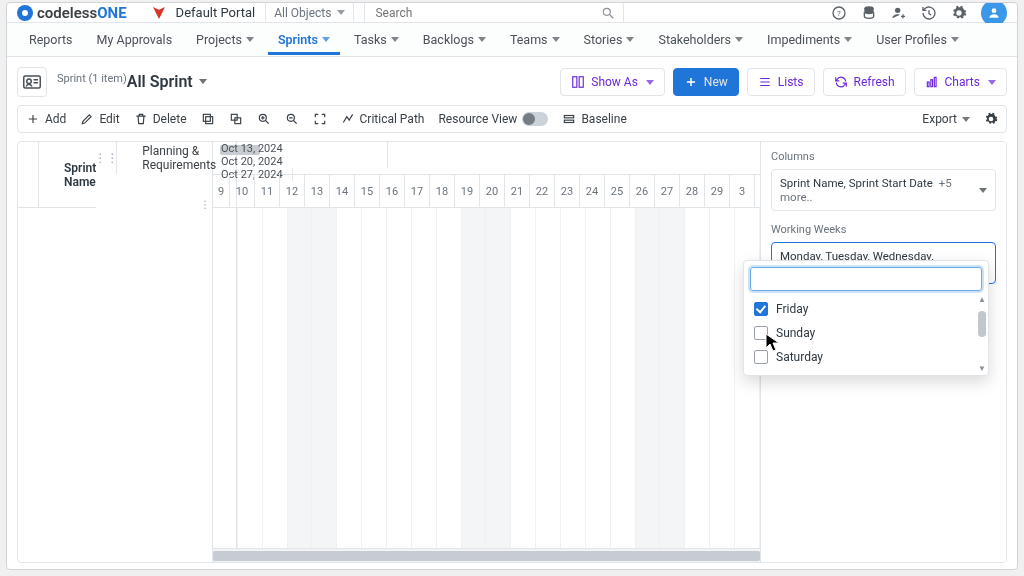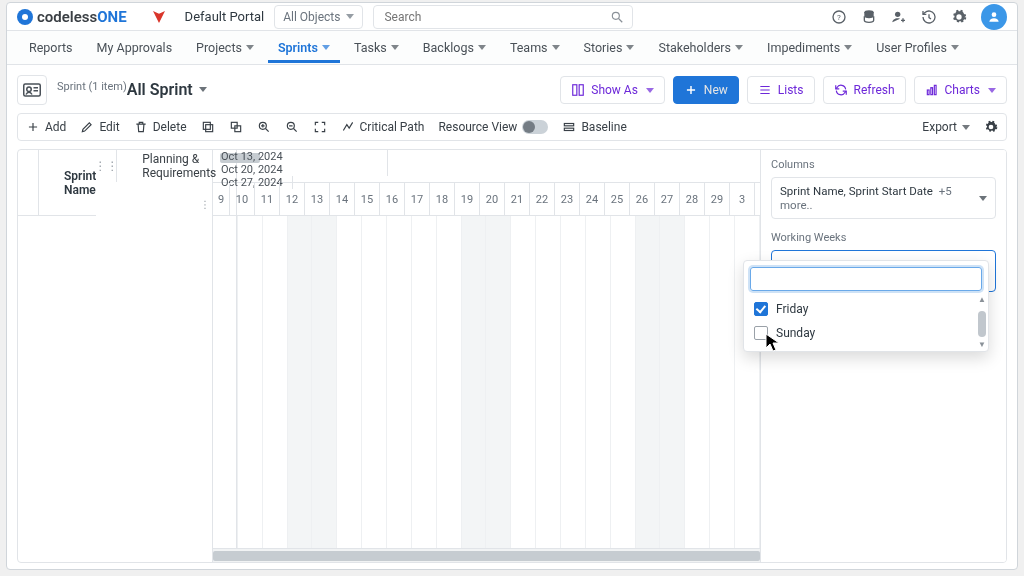--- a/index.html
+++ b/index.html
@@ -9,26 +9,26 @@
   --blue:#1f75d8;
   --blue-dark:#1261b3;
   --bg:#ffffff;
   --light:#f5f7f9;
   --outer:#f0f0f0;
 }
 *{box-sizing:border-box;font-family:-apple-system,BlinkMacSystemFont,"Segoe UI",Roboto,Arial,sans-serif;}
 html,body{margin:0;padding:0;background:var(--outer);color:var(--text);font-size:13px;height:576px;width:1024px;overflow:hidden;}
 .window{position:absolute;left:6px;top:2px;width:1012px;height:568px;background:var(--bg);border:1px solid #d0d5da;border-radius:4px;overflow:hidden;display:flex;flex-direction:column;}
 
-.header{display:flex;align-items:center;height:28px;padding:8px 10px;border-bottom:1px solid var(--border);gap:10px;}
+.header{display:flex;align-items:center;height:20px;padding:8px 10px;border-bottom:1px solid var(--border);gap:10px;}
 .logo{display:flex;align-items:center;font-weight:600;font-size:15px;color:#3a3f44;}
 .logo .ball{width:16px;height:16px;border-radius:50%;background:var(--blue);margin-right:4px;position:relative;}
 .logo .ball::after{content:"";position:absolute;width:6px;height:6px;border-radius:50%;background:#fff;top:5px;left:5px;}
 .logo .one{color:var(--blue);font-weight:700;}
-.portal{display:flex;align-items:center;gap:18px;font-size:13px;margin-left:14px;}
+.portal{display:flex;align-items:center;gap:9px;font-size:13px;margin-left:14px;}
 .portal svg{color:#d9362b;}
 .obj-sel{display:flex;align-items:center;gap:6px;color:var(--muted);border:1px solid var(--border);border-radius:4px;padding:4px 8px;font-size:12px;}
 .search{flex:0 0 260px;display:flex;align-items:center;border:1px solid var(--border);border-radius:4px;padding:3px 8px;color:var(--muted);font-size:12px;}
 .search input{border:none;outline:none;flex:1;font-size:12px;background:transparent;}
 .spacer{flex:1;}
 .hicons{display:flex;align-items:center;gap:14px;color:#5a6168;}
 .hicons span{cursor:pointer;}
 .avatar{width:26px;height:26px;border-radius:50%;background:#3b97e8;display:flex;align-items:center;justify-content:center;color:#fff;}
 
 .nav{display:flex;align-items:center;height:34px;padding:0 12px;border-bottom:1px solid var(--border);gap:4px;background:#fcfdfd;}
@@ -418,20 +418,24 @@
   <div class="filter"></div>
   <div class="list" id="opts">
       <div class="opt">
         <span class="cb checked"></span>
         <span>Friday</span>
       </div>
       <div class="opt">
         <span class="cb"></span>
         <span>Sunday</span>
       </div>
+      <div class="opt">
+        <span class="cb"></span>
+        <span>Saturday</span>
+      </div>
     </div>
   <div class="sb">
     <div class="ar" style="top:-2px">▲</div>
     <div class="tr"></div>
       <div class="th"></div>
     <div class="ar" style="bottom:-2px">▼</div>
   </div>
 </div>
 
 <svg class="cursor" width="16" height="20" viewBox="0 0 16 20">

